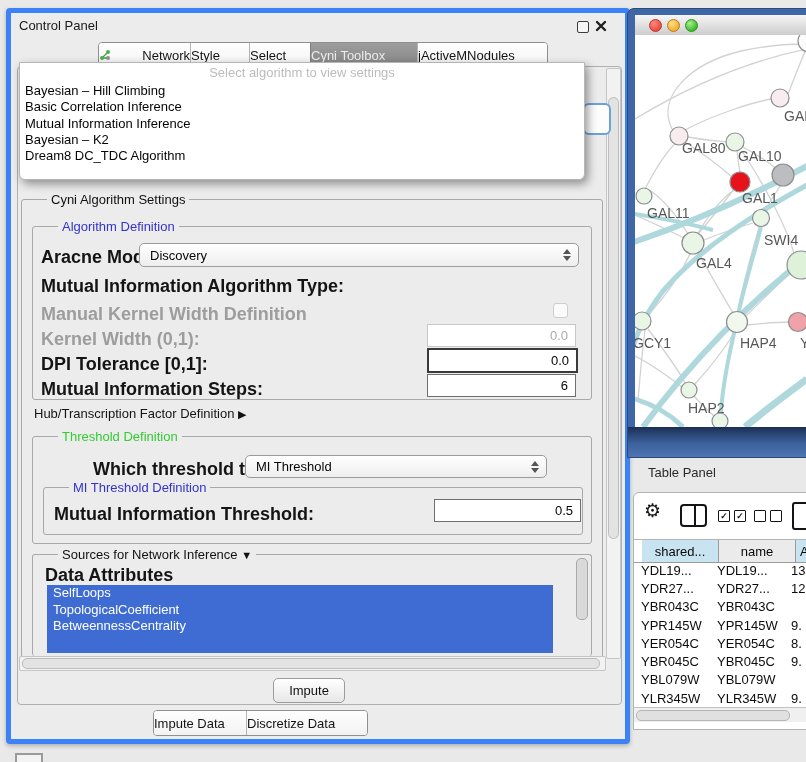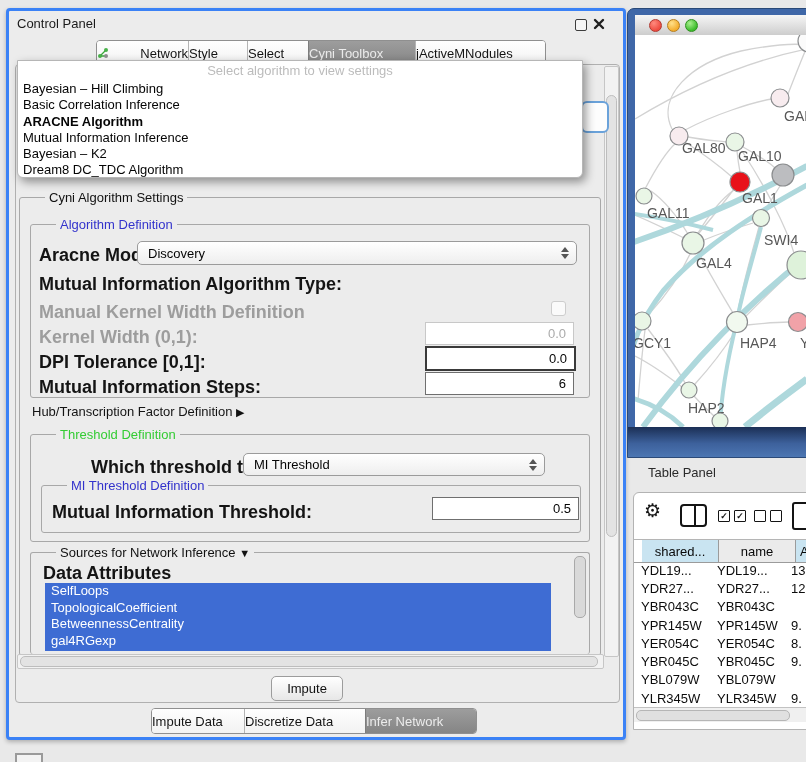--- a/index.html
+++ b/index.html
@@ -2,21 +2,21 @@
 <html><head>
 <meta charset="utf-8">
 <style>
   html,body{margin:0;padding:0;}
   #app{position:relative;width:806px;height:762px;background:#e9e9e9;overflow:hidden;
        font-family:"Liberation Sans",sans-serif;color:#111;}
   .abs{position:absolute;}
 
   
   #control-panel{left:6px;top:8px;width:614px;height:726px;background:#ececec;
-    border:3px solid #3b82f6;border-radius:4px;box-shadow:0 2px 4px rgba(0,0,0,.25);overflow:hidden;}
+    border:5px solid #3b82f6;border-radius:4px;box-shadow:0 2px 4px rgba(0,0,0,.25);overflow:hidden;}
   .cp-title{left:8px;top:5px;font-size:13px;color:#1a1a1a;}
   .float-icon{left:566px;top:8px;width:10px;height:10px;border:1.7px solid #3c3c3c;border-radius:2px;background:#f5f5f5;}
   .close-icon{left:584px;top:7px;width:12px;height:12px;}
 
   
   .segbar{display:flex;height:24px;border:1px solid #8f8f8f;border-radius:4px;overflow:hidden;background:#fff;}
   .seg{display:flex;align-items:center;justify-content:space-between;font-size:13px;color:#141414;
        background:linear-gradient(#fefefe,#f2f2f2);border-left:1px solid #b4b4b4;gap:5px;}
   .seg:first-child{border-left:none;}
   .seg.sel{background:linear-gradient(#9d9d9d,#858585);color:#ececec;border-left-color:#7d7d7d;}
@@ -212,50 +212,45 @@
       <div class="group" style="left:10px;top:354px;width:558px;height:101px;border-bottom:none;">
         <span class="legend">
           <span>Sources for Network Inference</span>
           <span class="tri"> ▼</span>
         </span>
         <span class="lbl" style="left:12px;top:10px;">Data Attributes</span>
         <div id="attr-list">
             <div class="attr-item">SelfLoops</div>
             <div class="attr-item">TopologicalCoefficient</div>
             <div class="attr-item">BetweennessCentrality</div>
-            <div class="attr-item">gal4RGexp</div>
           </div>
         <div id="attr-scroll"></div>
       </div>
     </div>
 
     <div class="abs hscroll">
       <div class="thumb"></div>
     </div>
 
     <div class="abs apply-btn">Impute</div>
 
     <div id="bottom-tabs" class="abs segbar">
       <div class="seg" style="width:92px">
         <span>Impute Data</span>
       </div>
       <div class="seg" style="width:120px">
         <span>Discretize Data</span>
-      </div>
-      <div class="seg sel" style="width:110px">
-        <span>Infer Network</span>
       </div>
     </div>
 
     <div id="algo-dropdown" class="abs">
       <div class="algo-placeholder">Select algorithm to view settings</div>
       <div id="algo-options">
           <div class="algo-opt">Bayesian – Hill Climbing</div>
           <div class="algo-opt">Basic Correlation Inference</div>
-          <div class="algo-opt sel">ARACNE Algorithm</div>
           <div class="algo-opt">Mutual Information Inference</div>
           <div class="algo-opt">Bayesian – K2</div>
           <div class="algo-opt">Dream8 DC_TDC Algorithm</div>
         </div>
     </div>
   </div>
 
   <div id="net-window" class="abs">
     <div id="net-bottomband"></div>
     <div id="net-titlebar">

